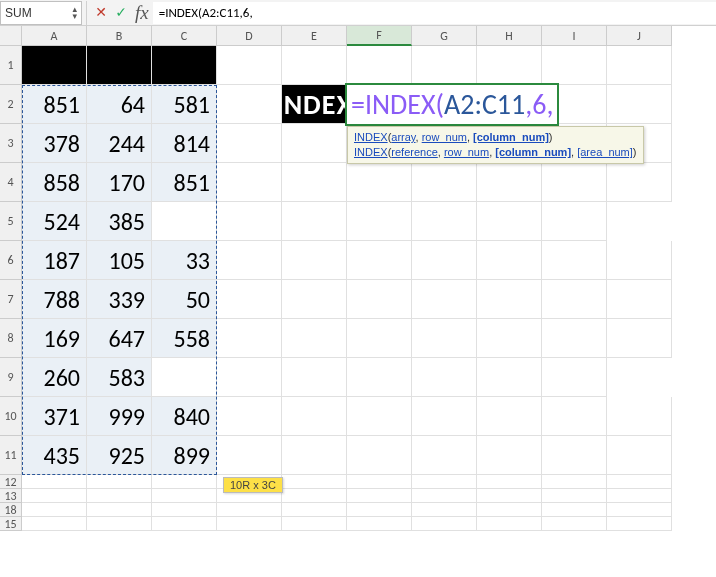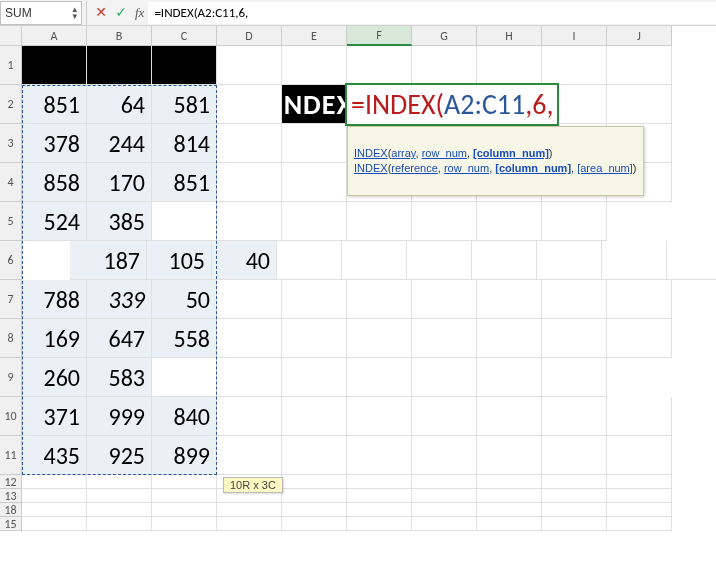--- a/index.html
+++ b/index.html
@@ -51,21 +51,21 @@
       align-items: center;
       justify-content: center;
       font-size: 14px;
       cursor: pointer;
     }
     .fb-btn.cancel { color: #c0392b; }
     .fb-btn.confirm { color: #27ae60; }
     .fx-label {
       font-style: italic;
       font-family: Georgia, serif;
-      font-size: 13px;
+      font-size: 19px;
       color: #555;
       margin: 0 4px;
       text-align: center;
     }
     .formula-input {
       flex: 1;
       border: none;
       background: #fff;
       height: 22px;
       padding: 0 6px;
@@ -164,42 +164,42 @@
       position: absolute;
       background: #fff;
       border: 2px solid #2b8a3e;
       font-size: 28px;
       display: flex;
       align-items: center;
       padding: 0 4px;
       white-space: nowrap;
       font-family: Calibri, Arial, sans-serif;
     }
-    .editing-cell .txt { color: #b91c1c; }
+    .editing-cell .txt { color: #8b5cf6; }
     .editing-cell .ref { color: #2b579a; }
 
     
     .tooltip {
       position: absolute;
       background: #f7f7e8;
       border: 1px solid #c8c8a8;
       font-size: 11px;
       font-family: Arial, sans-serif;
-      padding: 19px 6px;
+      padding: 3px 6px;
       line-height: 15px;
       box-shadow: 1px 1px 3px rgba(0,0,0,.2);
     }
     .tooltip .fn { color: #1a4bbd; text-decoration: underline; cursor: pointer; }
     .tooltip .arg { color: #1a4bbd; text-decoration: underline; }
     .tooltip .bold { font-weight: bold; }
 
     
     .range-badge {
       position: absolute;
-      background: #fef9c3;
+      background: #fde047;
       border: 1px solid #bbb;
       font-size: 11px;
       padding: 1px 6px;
       font-family: Arial, sans-serif;
       color: #444;
       box-shadow: 1px 1px 2px rgba(0,0,0,.15);
     }
   </style>
 </head>
 <body>
@@ -308,34 +308,34 @@
         <div class="cell sel-range data" style="width: 65px; height: 39px;">385</div>
         <div class="cell" style="width: 65px; height: 39px;"></div>
         <div class="cell" style="width: 65px; height: 39px;"></div>
         <div class="cell" style="width: 65px; height: 39px;"></div>
         <div class="cell" style="width: 65px; height: 39px;"></div>
         <div class="cell" style="width: 65px; height: 39px;"></div>
         <div class="cell" style="width: 65px; height: 39px;"></div>
         <div class="cell" style="width: 65px; height: 39px;"></div>
       </div>
       <div class="row">
-        <div class="cell sel-range data" style="width: 77px; height: 39px; margin-left: 48px;">187</div>
+        <div class="cell sel-range data" style="width: 65px; height: 39px;">187</div>
         <div class="cell sel-range data" style="width: 65px; height: 39px;">105</div>
-        <div class="cell sel-range data" style="width: 65px; height: 39px;">40</div>
+        <div class="cell sel-range data" style="width: 65px; height: 39px;">33</div>
         <div class="cell" style="width: 65px; height: 39px;"></div>
         <div class="cell" style="width: 65px; height: 39px;"></div>
         <div class="cell" style="width: 65px; height: 39px;"></div>
         <div class="cell" style="width: 65px; height: 39px;"></div>
         <div class="cell" style="width: 65px; height: 39px;"></div>
         <div class="cell" style="width: 65px; height: 39px;"></div>
         <div class="cell" style="width: 65px; height: 39px;"></div>
       </div>
       <div class="row">
         <div class="cell sel-range data" style="width: 65px; height: 39px;">788</div>
-        <div class="cell sel-range data" style="width: 65px; height: 39px; font-style: italic;">339</div>
+        <div class="cell sel-range data" style="width: 65px; height: 39px;">339</div>
         <div class="cell sel-range data" style="width: 65px; height: 39px;">50</div>
         <div class="cell" style="width: 65px; height: 39px;"></div>
         <div class="cell" style="width: 65px; height: 39px;"></div>
         <div class="cell" style="width: 65px; height: 39px;"></div>
         <div class="cell" style="width: 65px; height: 39px;"></div>
         <div class="cell" style="width: 65px; height: 39px;"></div>
         <div class="cell" style="width: 65px; height: 39px;"></div>
         <div class="cell" style="width: 65px; height: 39px;"></div>
       </div>
       <div class="row">

